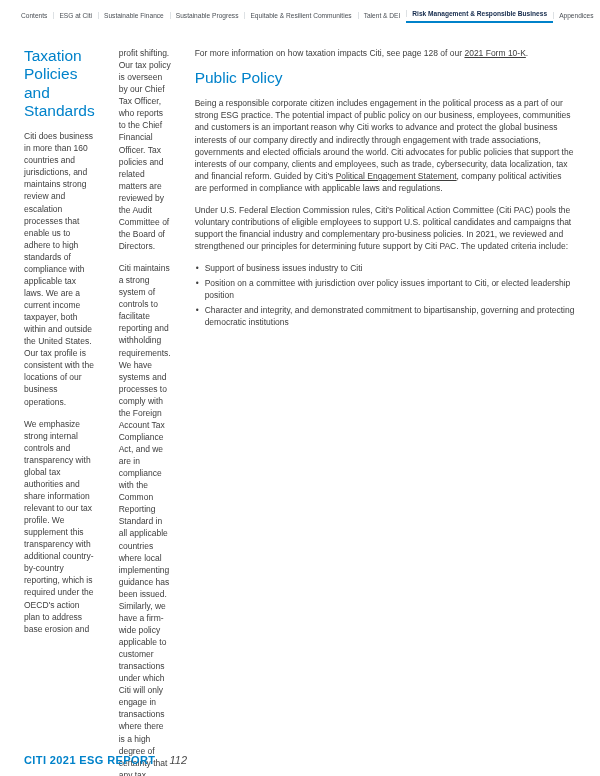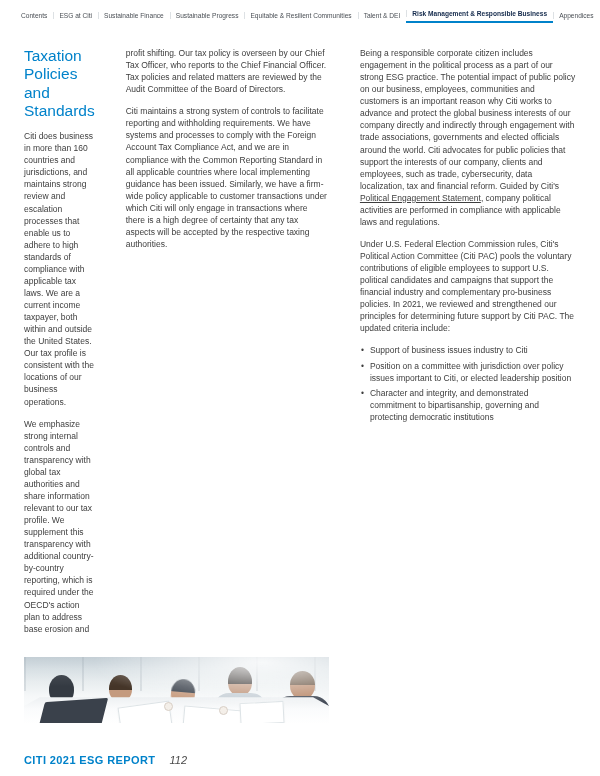--- a/index.html
+++ b/index.html
@@ -47,23 +47,23 @@
   }
   .nav-item.active {
     font-weight: bold;
     color: var(--nav-active);
     border-bottom: 2px solid var(--accent-blue);
   }
 
   
   .main {
     display: grid;
-    grid-template-columns: 1fr;
+    grid-template-columns: 1fr 1fr;
     grid-template-rows: auto 1fr;
-    column-gap: 31px;
+    column-gap: 24px;
     padding: 24px 24px 0 24px;
     height: 700px;
   }
   .col { font-size: 8.5px; line-height: 1.42; }
   .col p { margin: 0 0 10px 0; }
   .heading {
     font-family: "Liberation Sans", sans-serif;
     font-weight: normal;
     color: var(--accent-blue);
     font-size: 15.5px;
@@ -223,20 +223,24 @@
       <p>We emphasize strong internal controls and transparency with global tax authorities and share information relevant to our tax profile. We supplement this transparency with additional country-by-country reporting, which is required under the OECD's action plan to address base erosion and</p>
     </section>
 
     <section class="col col2">
       <p>profit shifting. Our tax policy is overseen by our Chief Tax Officer, who reports to the Chief Financial Officer. Tax policies and related matters are reviewed by the Audit Committee of the Board of Directors.</p>
       <p>Citi maintains a strong system of controls to facilitate reporting and withholding requirements. We have systems and processes to comply with the Foreign Account Tax Compliance Act, and we are in compliance with the Common Reporting Standard in all applicable countries where local implementing guidance has been issued. Similarly, we have a firm-wide policy applicable to customer transactions under which Citi will only engage in transactions where there is a high degree of certainty that any tax aspects will be accepted by the respective taxing authorities.</p>
     </section>
 
     <aside class="col col3">
       <p>
+        <span>For more information on how taxation impacts Citi, see page 128 of our </span><a class="link">2021 Form 10-K</a><span>.</span>
+      </p>
+      <h1 class="heading">Public Policy</h1>
+      <p>
         <span>Being a responsible corporate citizen includes engagement in the political process as a part of our strong ESG practice. The potential impact of public policy on our business, employees, communities and customers is an important reason why Citi works to advance and protect the global business interests of our company directly and indirectly through engagement with trade associations, governments and elected officials around the world. Citi advocates for public policies that support the interests of our company, clients and employees, such as trade, cybersecurity, data localization, tax and financial reform. Guided by Citi's </span><a class="link">Political Engagement Statement</a><span>, company political activities are performed in compliance with applicable laws and regulations.</span>
       </p>
       <p>Under U.S. Federal Election Commission rules, Citi's Political Action Committee (Citi PAC) pools the voluntary contributions of eligible employees to support U.S. political candidates and campaigns that support the financial industry and complementary pro-business policies. In 2021, we reviewed and strengthened our principles for determining future support by Citi PAC. The updated criteria include:</p>
       <ul class="bullets">
         <li>Support of business issues industry to Citi</li>
         <li>Position on a committee with jurisdiction over policy issues important to Citi, or elected leadership position</li>
         <li>Character and integrity, and demonstrated commitment to bipartisanship, governing and protecting democratic institutions</li>
       </ul>
     </aside>
 

